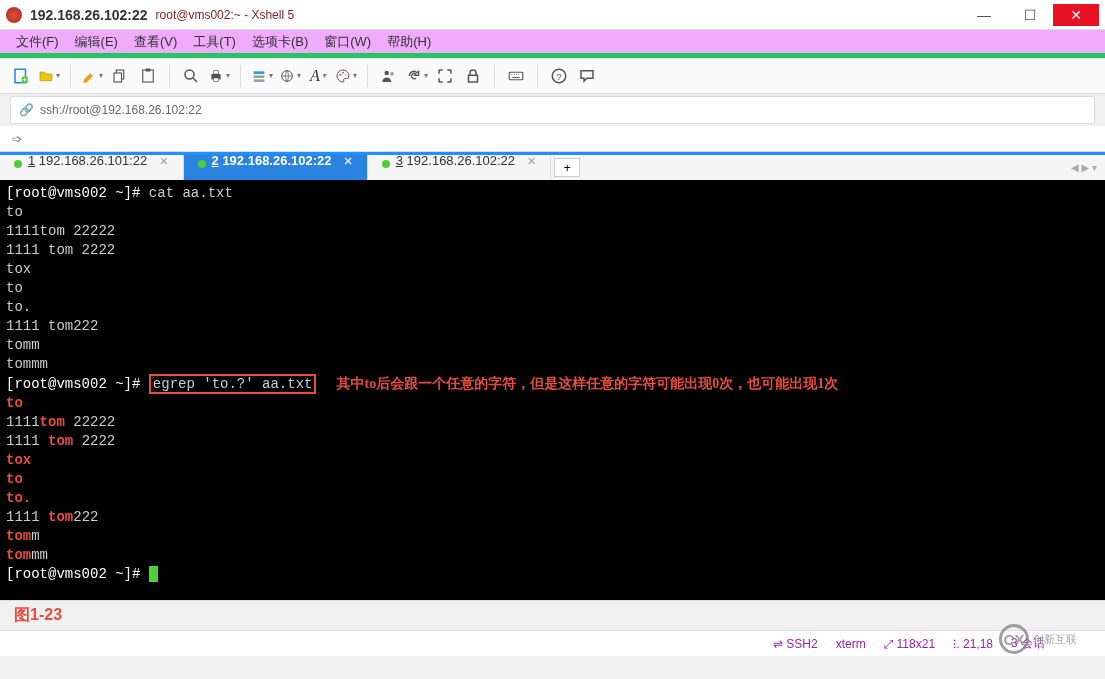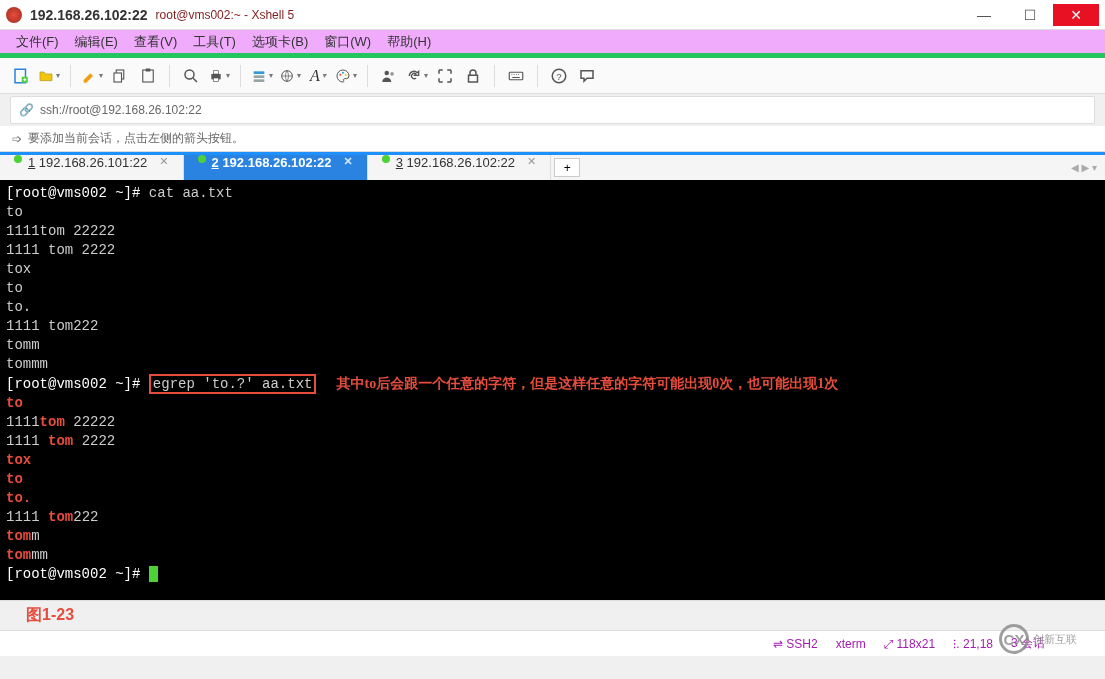--- a/index.html
+++ b/index.html
@@ -14,38 +14,38 @@
 .menubar { height: 28px; background: #f0abfc; display: flex; align-items: center; padding: 0 12px; gap: 8px; border-bottom: 5px solid #22c55e; }
 .menuitem { padding: 2px 4px; color: #333; font-size: 13px; }
 .toolbar { height: 36px; background: #fafafa; display: flex; align-items: center; padding: 0 10px; gap: 6px; border-bottom: 1px solid #ddd; }
 .tbtn { width: 22px; height: 22px; display: flex; align-items: center; justify-content: center; color: #555; position: relative; }
 .tbtn svg { width: 18px; height: 18px; }
 .tdrop::after { content: "▾"; font-size: 8px; color: #777; margin-left: 2px; }
 .tsep { width: 1px; height: 22px; background: #ddd; margin: 0 4px; }
 .addressbar { height: 28px; background: #fff; border: 1px solid #ddd; margin: 2px 10px; border-radius: 2px; display: flex; align-items: center; padding: 0 8px; gap: 6px; color: #666; }
 .hintbar { height: 26px; background: #fff; border-bottom: 1px solid #ddd; display: flex; align-items: center; padding: 0 12px; gap: 6px; color: #666; }
 .tabbar { height: 28px; background: #f5f5f5; border-top: 3px solid #1e90ff; display: flex; align-items: stretch; position: relative; }
-.tab { display: flex; align-items: flex-start; padding: 0 14px; gap: 6px; border-right: 1px solid #ddd; font-size: 13px; color: #333; position: relative; background: #f5f5f5; }
+.tab { display: flex; align-items: flex-end; padding: 12px 14px; gap: 6px; border-right: 1px solid #ddd; font-size: 13px; color: #333; position: relative; background: #f5f5f5; }
 .tab.active { background: #2a83e0; color: #fff; font-weight: bold; }
 .tab .dot { width: 8px; height: 8px; border-radius: 50%; background: #4cd137; }
 .tab .x { font-size: 11px; color: #999; margin-left: 6px; }
 .tab.active .x { color: #cfe6ff; }
 .addtab { width: 26px; display: flex; align-items: center; justify-content: center; border: 1px solid #ccc; margin: 3px; background: #fff; }
 .tabnav { margin-left: auto; display: flex; align-items: center; padding: 0 8px; gap: 4px; color: #aaa; font-size: 10px; }
 .terminal { background: #000; color: #ccc; font-family: "Consolas","Courier New",monospace; font-size: 14px; line-height: 19px; padding: 4px 6px; height: 420px; overflow-y: auto; position: relative; white-space: pre; }
 .terminal::-webkit-scrollbar { width: 16px; }
 .terminal::-webkit-scrollbar-track { background: #eee; }
 .terminal::-webkit-scrollbar-thumb { background: #c0c0c0; }
 .tl { display: block; }
 .w { color: #fff; }
 .hl { color: #e74c3c; font-weight: bold; }
 .cmdbox { border: 2px solid #e74c3c; padding: 0 2px; display: inline; }
 .ann { color: #e74c3c; font-weight: bold; margin-left: 20px; font-family: "Microsoft YaHei"; }
 .cursor { display: inline-block; width: 9px; height: 16px; background: #4cd137; vertical-align: middle; }
-.figlabel { height: 30px; background: #f0f0f0; display: flex; align-items: center; padding: 0 26px; color: #e74c3c; font-weight: bold; font-size: 16px; border-top: 1px solid #ddd; }
+.figlabel { height: 30px; background: #f0f0f0; display: flex; align-items: center; padding: 0 14px; color: #e74c3c; font-weight: bold; font-size: 16px; border-top: 1px solid #ddd; }
 .statusbar { height: 26px; background: #fff; border-top: 1px solid #ddd; display: flex; align-items: center; justify-content: flex-end; padding: 0 12px; gap: 18px; color: #a21caf; font-size: 12px; }
 .watermark { position: absolute; right: 6px; bottom: 22px; width: 100px; height: 36px; display: flex; align-items: center; gap: 4px; opacity: 0.8; }
 .wm-circle { width: 30px; height: 30px; border: 3px solid #888; border-radius: 50%; display: flex; align-items: center; justify-content: center; font-weight: bold; color: #888; font-size: 15px; }
 .wm-text { font-size: 11px; color: #888; line-height: 12px; }
 </style>
 </head>
 <body>
 
 <div class="titlebar">
   <div class="app-icon"></div>
@@ -181,21 +181,20 @@
     </span>
 </div>
 
 <div class="addressbar">
   <span>🔗</span>
   <span>ssh://root@192.168.26.102:22</span>
 </div>
 
 <div class="hintbar">
   <span>➩</span>
-  <span>要添加当前会话，点击左侧的箭头按钮。</span>
 </div>
 
 <div class="tabbar">
   <div class="tab">
     <span class="dot"></span>
     <span><u>1</u> <span>192.168.26.101:22</span></span>
     <span class="x">✕</span>
   </div>
   <div class="tab active">
     <span class="dot"></span>

